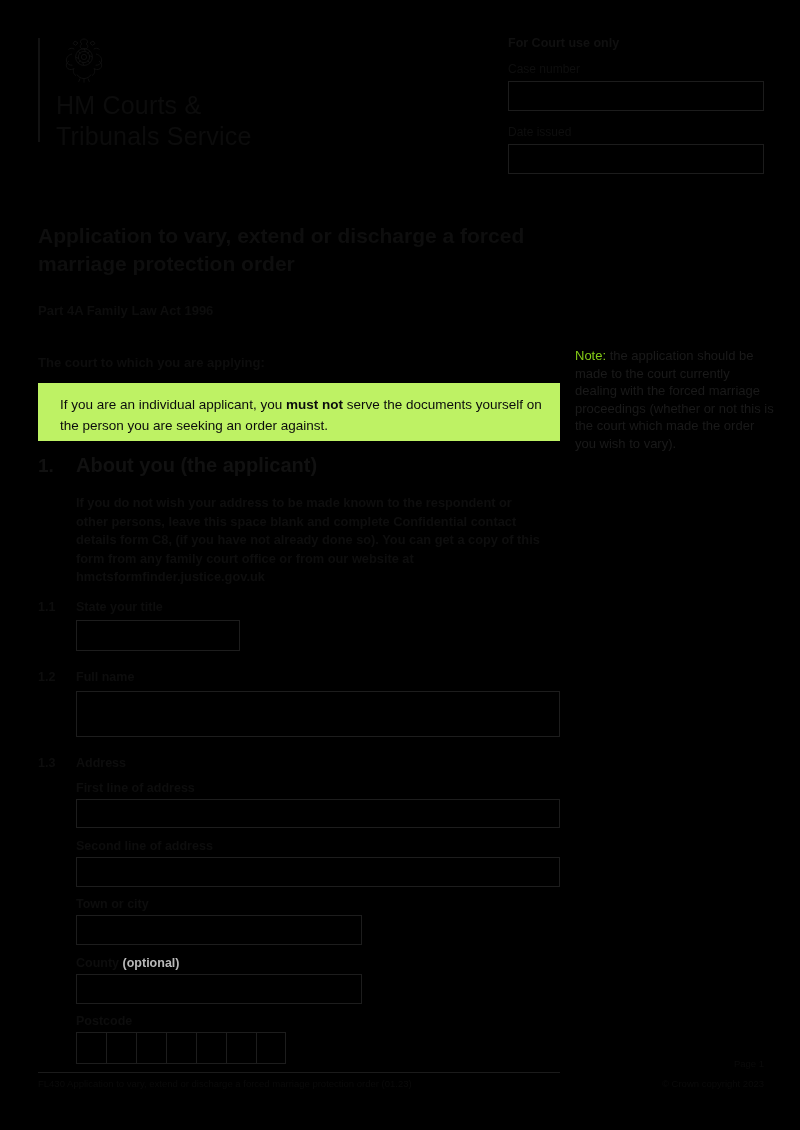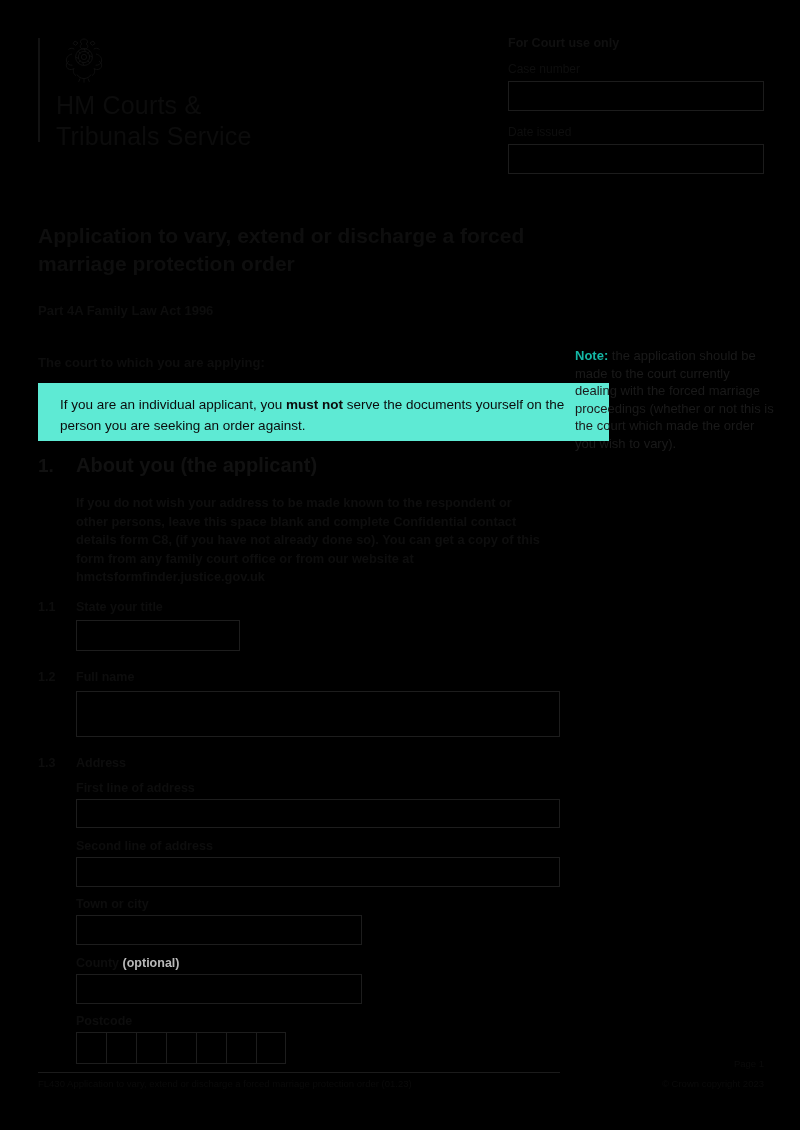--- a/index.html
+++ b/index.html
@@ -114,42 +114,42 @@
     font-size: 13px;
     font-weight: bold;
     color: #0d0d0d;
   }
 
   
   .notice {
     position: absolute;
     left: 38px;
     top: 383px;
-    width: 571px;
+    width: 522px;
     height: 58px;
-    background: #5eead4;
+    background: #bef264;
     box-sizing: border-box;
     padding: 11px 18px 0 22px;
     font-size: 13.5px;
     line-height: 21px;
     color: #0b0c0c;
   }
   .notice b { font-weight: bold; }
 
   
   .side-note {
     position: absolute;
     left: 575px;
     top: 347px;
     width: 200px;
     font-size: 13px;
     line-height: 17.5px;
     color: #1a1a1a;
   }
-  .side-note b { font-weight: bold; color: #14b8a6; }
+  .side-note b { font-weight: normal; color: #84cc16; }
 
   
   .section-num {
     position: absolute;
     left: 38px;
     top: 455px;
     font-size: 19px;
     font-weight: bold;
     color: #111111;
   }

